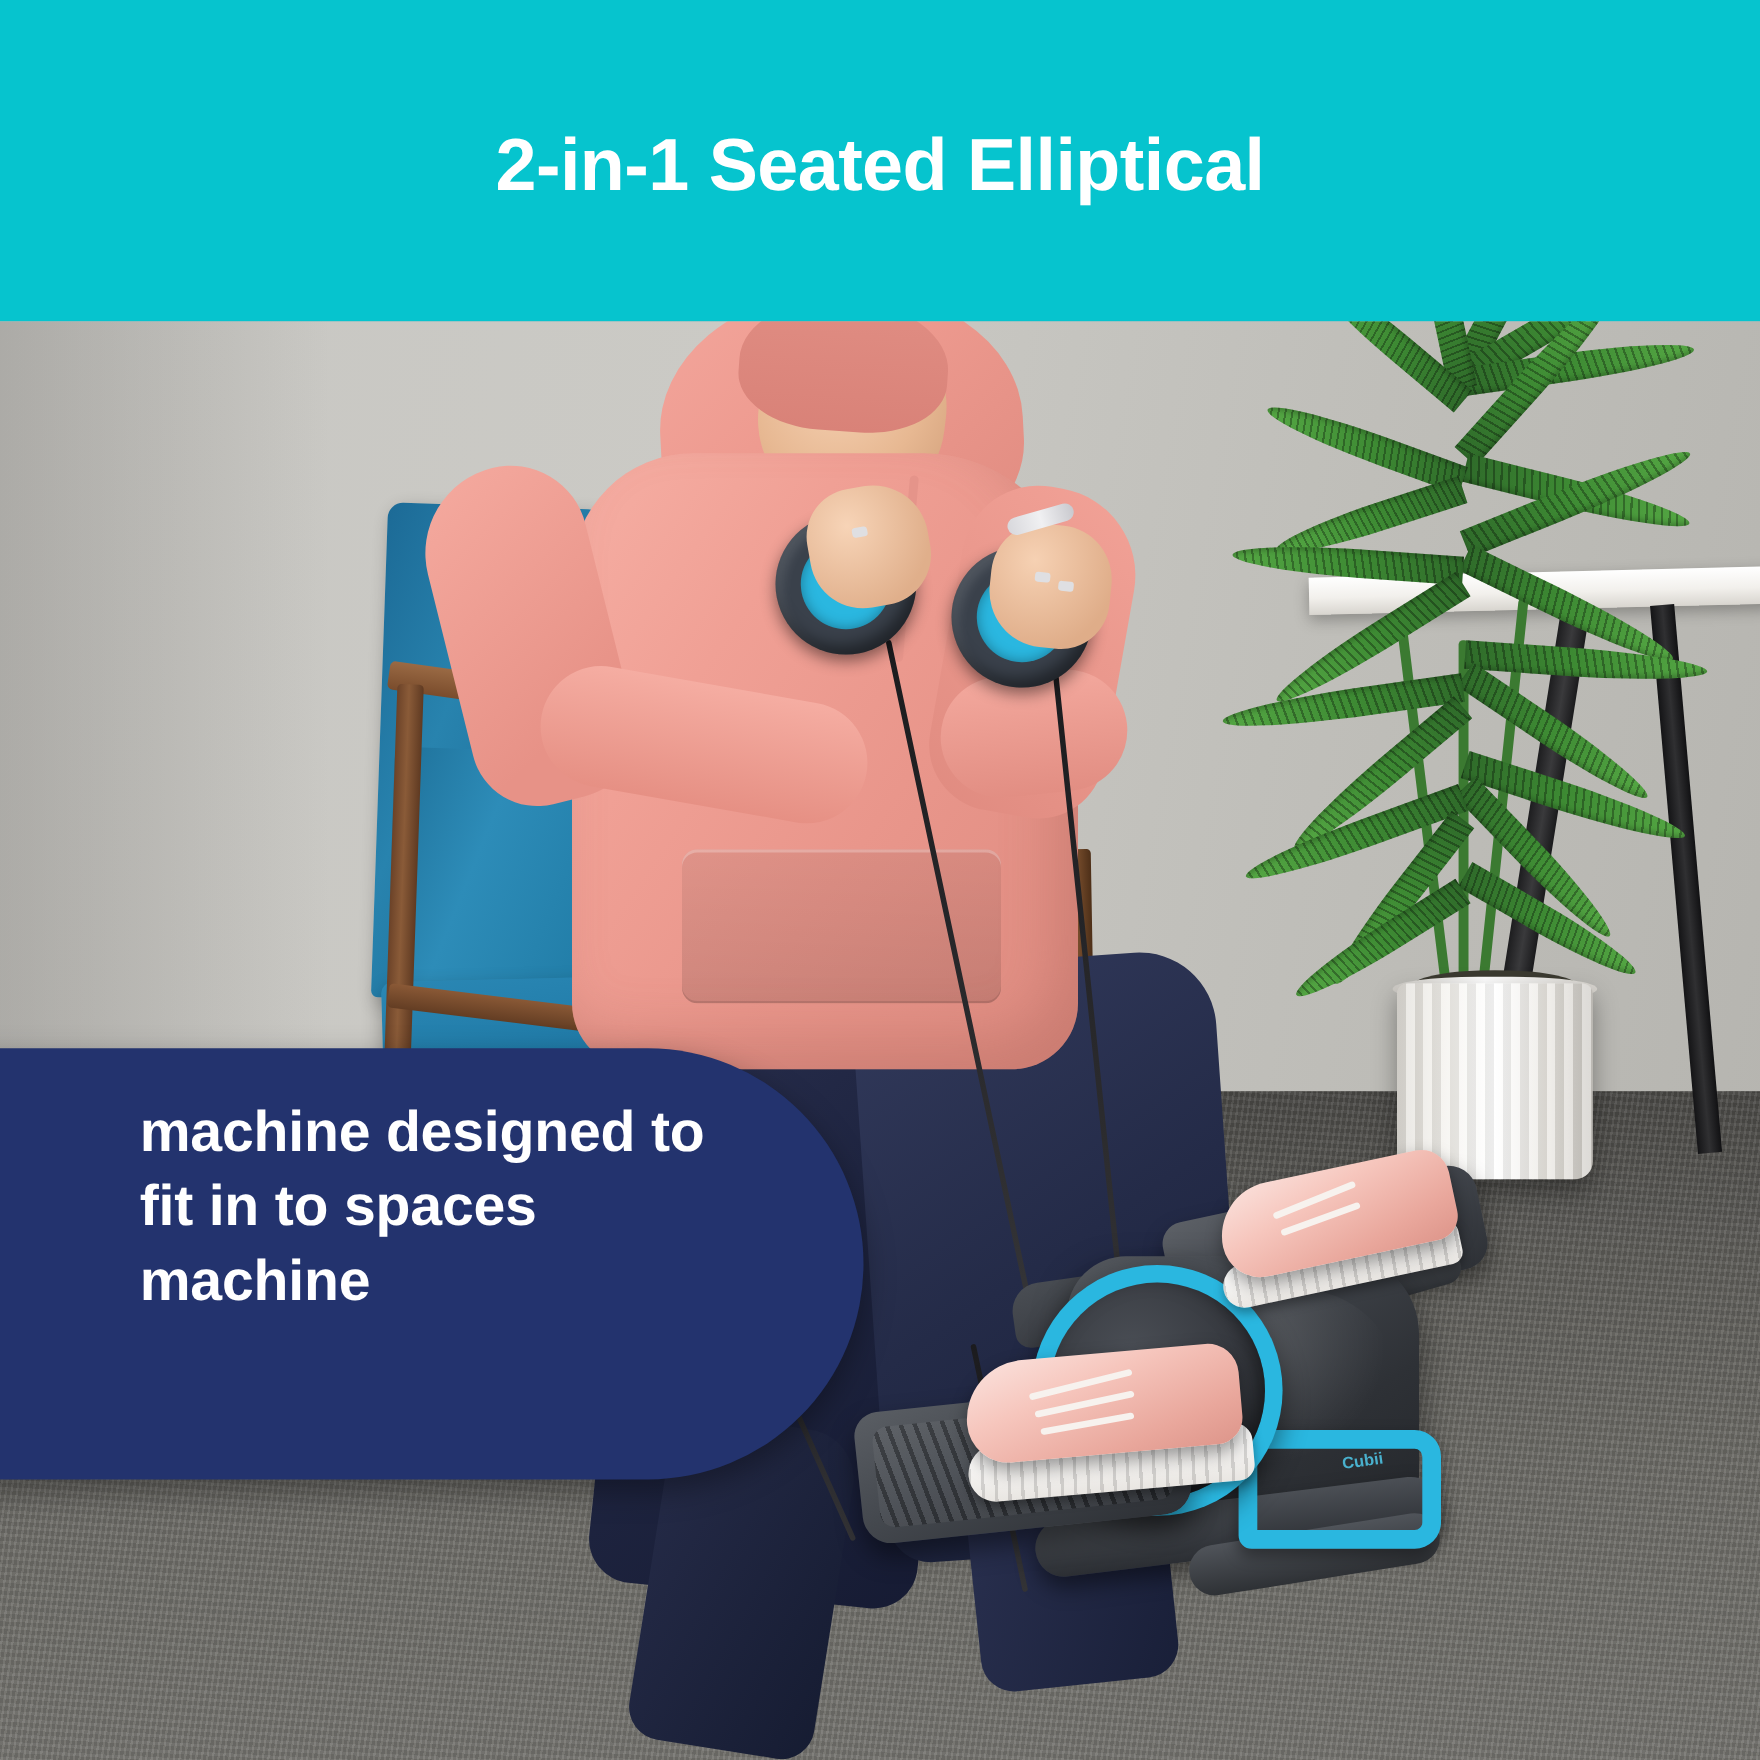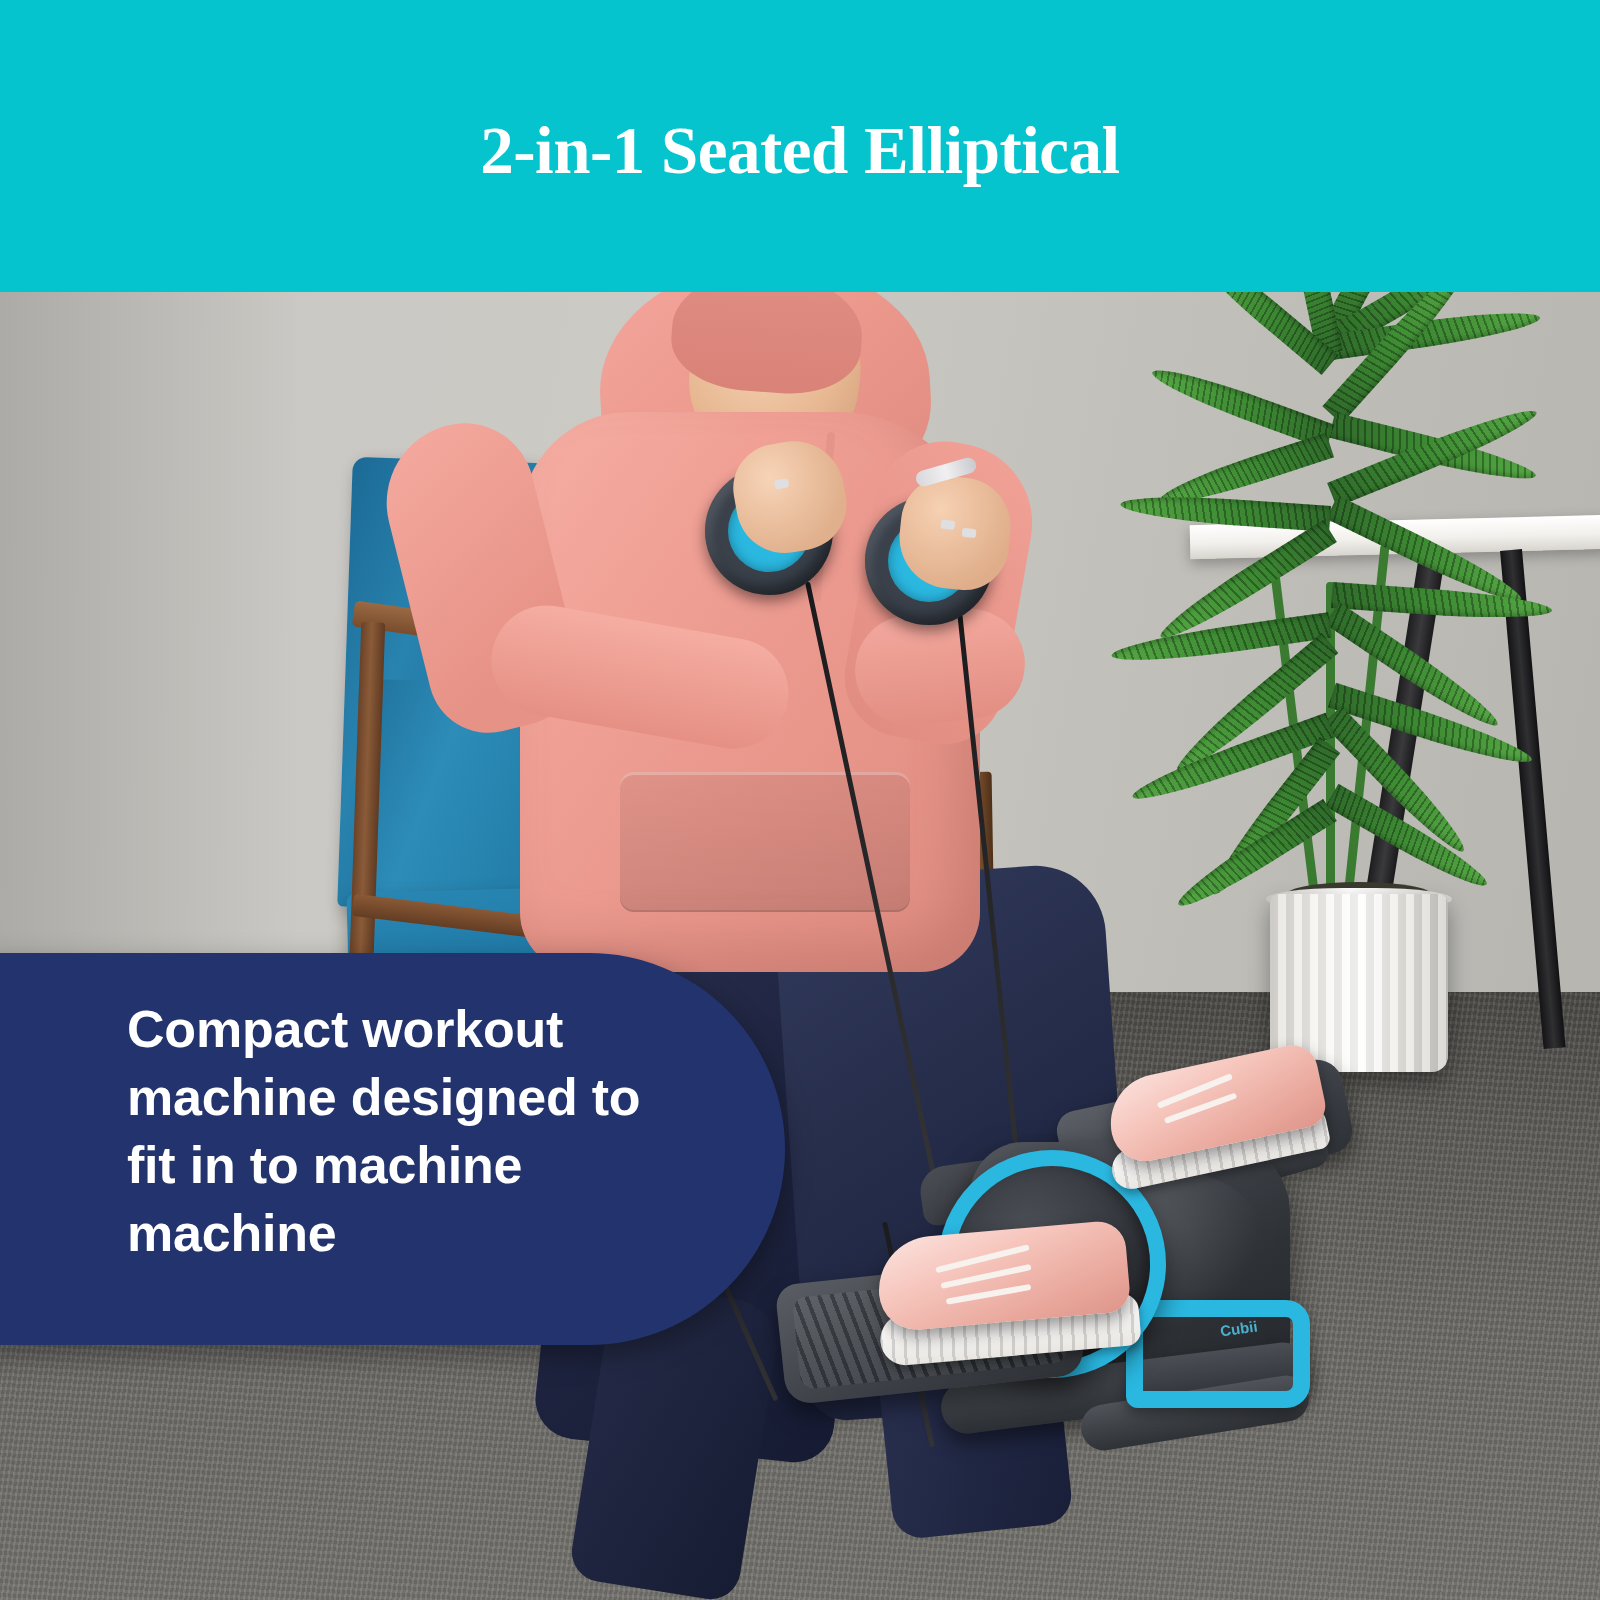--- a/index.html
+++ b/index.html
@@ -21,21 +21,20 @@
   
   .banner {
     position: absolute;
     left: 0; top: 0;
     width: 1600px; height: 292px;
     background: #06c4ce;
     z-index: 60;
     display: flex;
     align-items: center;
     justify-content: center;
-    font-family: Liberation Serif, serif;
   }
   .banner-title {
     color: #ffffff;
     font-size: 67px;
     font-weight: bold;
     letter-spacing: -0.5px;
     line-height: 1;
     white-space: nowrap;
     text-align: center;
     margin-top: 8px;
@@ -674,20 +673,19 @@
     </div>
 
   </div>
 
   <div class="banner">
     <div class="banner-title">2-in-1 Seated Elliptical</div>
   </div>
 
   <div class="callout">
     <div class="callout-text">
-      <span class="ln">Compact workout</span>
       <span class="ln">machine designed to</span>
-      <span class="ln">fit in to machine</span>
+      <span class="ln">fit in to spaces</span>
       <span class="ln">machine</span>
     </div>
   </div>
 
 </div>
 
 </body></html>

